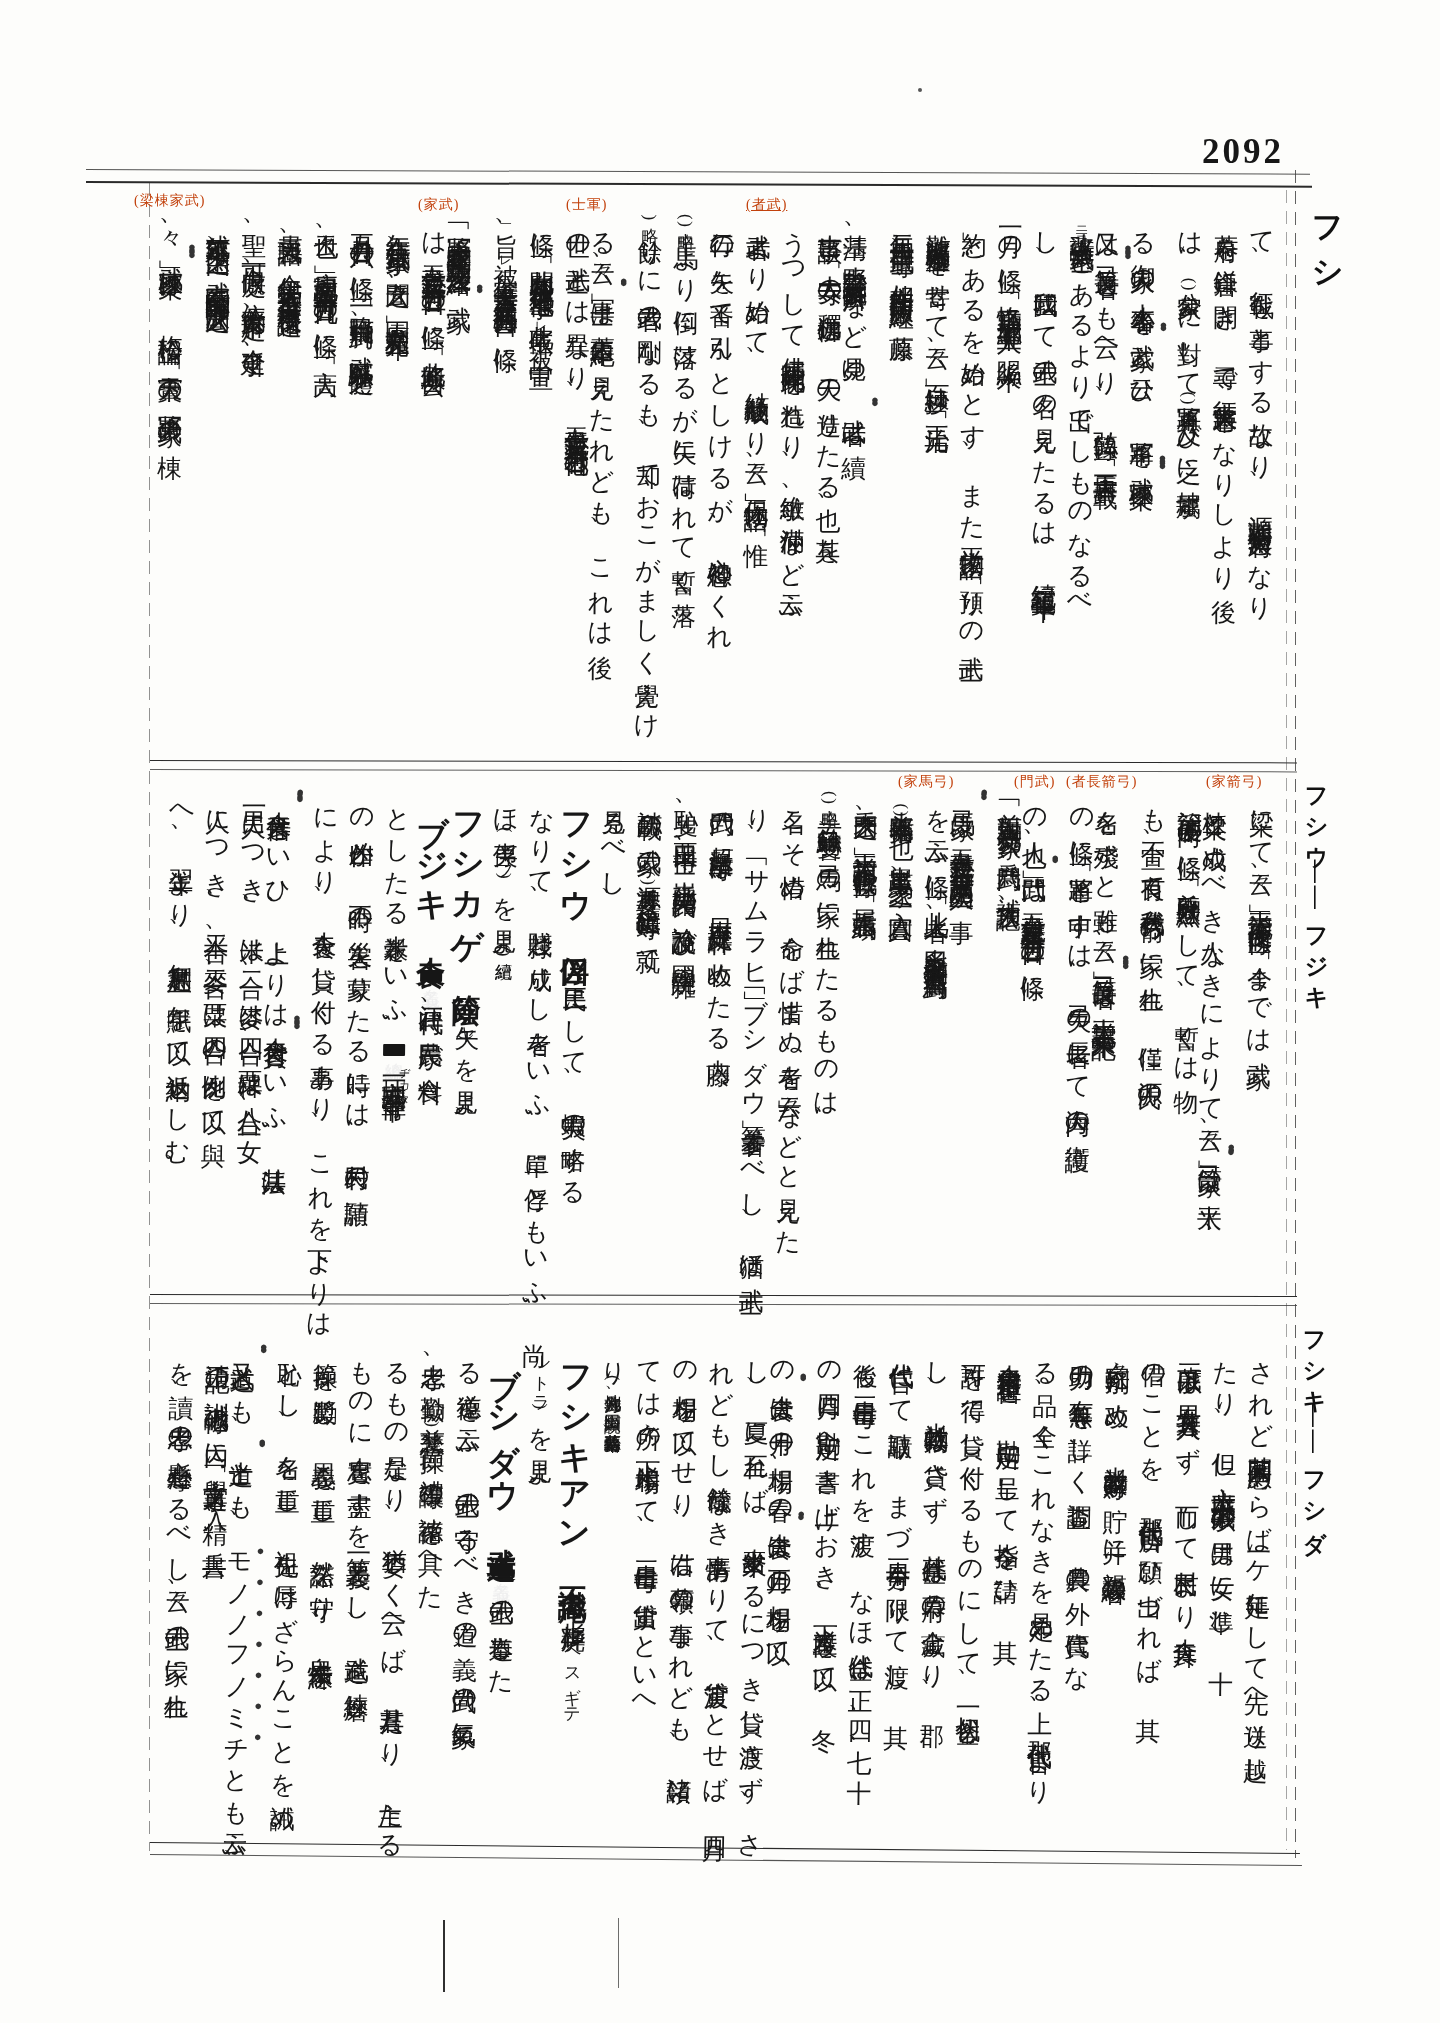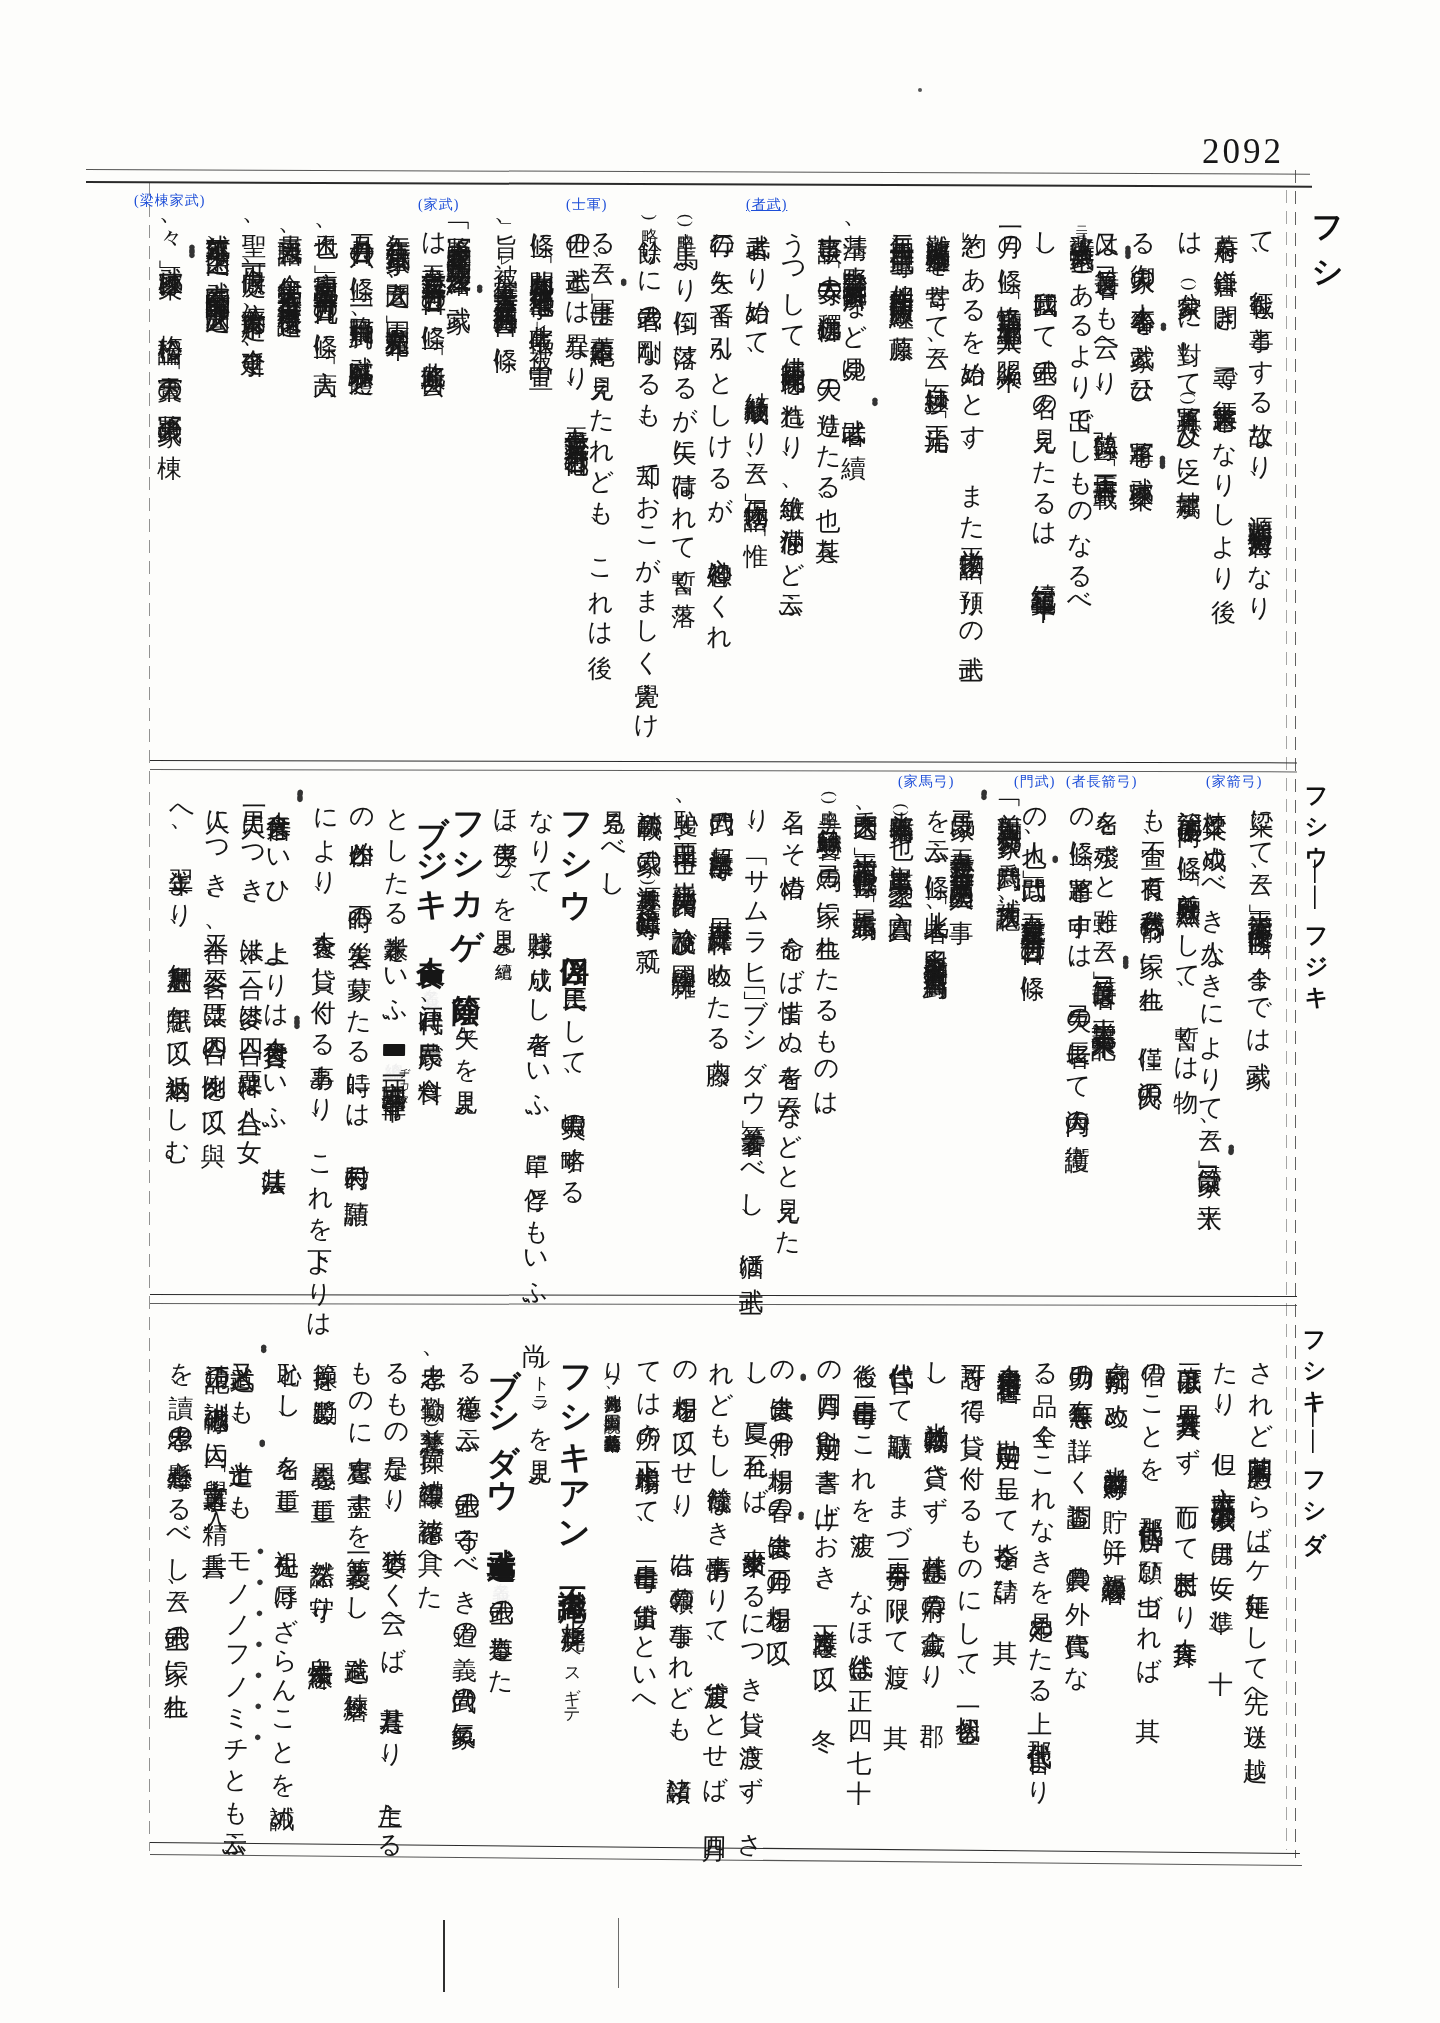--- a/index.html
+++ b/index.html
@@ -19,21 +19,21 @@
   #frameL{left:149px;top:183px;height:1668px;opacity:.55;}
   #frameR1{left:1295px;top:170px;height:1688px;opacity:.8;}
   #frameR2{left:1286px;top:190px;height:1660px;opacity:.45;}
   
   .tick{position:absolute;background:#2f2f2f;}
   #tick1{left:443px;top:1920px;width:2px;height:72px;}
   #tick2{left:618px;top:1918px;width:1px;height:70px;opacity:.7;}
   .dot{position:absolute;background:#555;border-radius:50%;}
   #dot1{left:918px;top:88px;width:4px;height:4px;}
   
-  #pagenum{position:absolute;left:1202px;top:132px;font-size:35px;font-weight:normal;letter-spacing:3px;}
+  #pagenum{position:absolute;left:1202px;top:132px;font-size:35px;font-weight:bold;letter-spacing:3px;}
   .guide{position:absolute;writing-mode:vertical-rl;font-weight:bold;color:#111;}
   #guide1{left:1306px;top:196px;font-size:31px;letter-spacing:7px;}
   #guide2{left:1301px;top:772px;font-size:23px;letter-spacing:3px;}
   #guide3{left:1299px;top:1316px;font-size:23px;letter-spacing:3px;}
   
   .band{position:absolute;left:150px;width:1146px;}
   #band1{top:184px;height:576px;}
   #band2{top:771px;height:522px;}
   #band3{top:1304px;height:538px;}
   .cols{display:flex;flex-direction:row-reverse;justify-content:flex-start;
@@ -49,21 +49,21 @@
   .band .col.head{padding-top:4px;}
   .hw{font-weight:bold;font-size:32px;letter-spacing:2px;}
   .kj{font-weight:bold;font-size:29px;letter-spacing:3px;}
   .sm{font-size:17px;letter-spacing:0.5px;}
   .k{font-size:12px;letter-spacing:0;}
   .lbl{background:#161616;color:#efefef;font-size:18px;letter-spacing:2px;
        padding:4px 1px;margin:3px 0;border-radius:1px;}
   .e{text-emphasis:filled circle #333;-webkit-text-emphasis:filled circle #333;}
   .rb{position:relative;}
   .rt{position:absolute;right:-15px;top:2px;font-size:11px;letter-spacing:0;writing-mode:vertical-rl;}
-  .colhead{position:absolute;font-size:14px;letter-spacing:1px;color:#1d4ed8;white-space:nowrap;}
+  .colhead{position:absolute;font-size:14px;letter-spacing:1px;color:#c2410c;white-space:nowrap;}
 </style>
 </head>
 <body>
 
 <div id="page">
 
   <div class="hr" id="toprule1"></div>
   <div class="hr" id="toprule2"></div>
   <div class="hr" id="sep1a"></div>
   <div class="hr" id="sep1b"></div>

